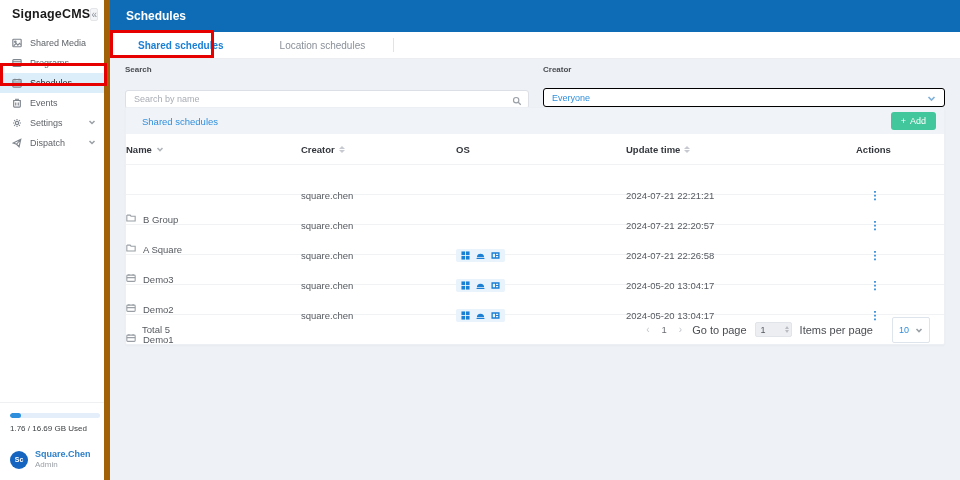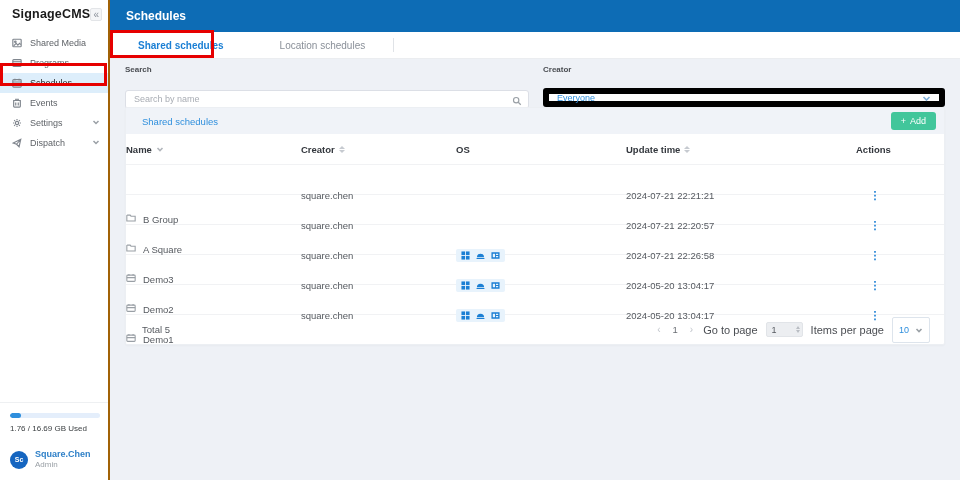--- a/index.html
+++ b/index.html
@@ -3,21 +3,21 @@
 <meta charset="utf-8">
 <style>
   * { margin:0; padding:0; box-sizing:border-box; }
   html,body { background:#fff; }
   .screen {
     position:relative; width:960px; height:480px; overflow:hidden;
     font-family:"Liberation Sans", sans-serif; background:#eef1f6; color:#333;
   }
   
   .sidebar { position:absolute; left:0; top:0; width:110px; height:480px;
-    background:#fff; border-right:2px solid #a16207; z-index:2; }
+    background:#fff; border-right:6px solid #a16207; z-index:2; }
   .brand { display:flex; align-items:center; justify-content:space-between; padding:7px 6px 6px 12px; }
   .brand-title { font-size:12.5px; font-weight:bold; color:#1a1a1a; letter-spacing:.2px; }
   .collapse-btn { font-size:10px; color:#8a9099; background:#f4f5f7; border:1px solid #e3e5e8;
     border-radius:2px; width:13px; height:13px; line-height:11px; text-align:center; cursor:pointer; }
   .nav { margin-top:6px; }
   .nav-item { display:flex; align-items:center; height:20px; padding:0 8px 0 12px;
     font-size:9px; color:#5f6368; cursor:pointer; }
   .nav-item .nav-ic { width:10px; height:10px; margin-right:8px; flex:0 0 auto; display:flex; align-items:center; }
   .nav-item .nav-ic svg { width:10px; height:10px; stroke:#80868e; fill:none; stroke-width:1.4; }
   .nav-item.active { background:#ddeefb; color:#2c2c2c; }
@@ -46,21 +46,21 @@
   .filters { position:absolute; left:125px; top:65px; width:820px; display:flex; gap:14px; }
   .field { display:flex; flex-direction:column; }
   .field-label { font-size:8px; font-weight:bold; color:#4a4d52; margin-bottom:14px; }
   .search-box { position:relative; width:404px; }
   .search-input { width:100%; height:19px; border:1px solid #dcdfe6; border-radius:3px;
     background:#fff; font-size:9px; color:#333; padding:0 22px 0 8px; outline:none;
     font-family:"Liberation Sans", sans-serif; }
   .search-input::placeholder { color:#a9adb4; }
   .search-ic { position:absolute; right:7px; top:4px; }
   .search-ic svg { width:10px; height:10px; stroke:#9aa0a6; fill:none; stroke-width:1.4; }
-  .select-box { position:relative; width:402px; height:19px; border:6px solid #000000; border-radius:3px;
+  .select-box { position:relative; width:402px; height:19px; border:1px solid #000000; border-radius:3px;
     background:#fff; display:flex; align-items:center; padding:0 8px; cursor:pointer;justify-content:center; }
   .select-value { font-size:9px; color:#2f8fdd; }
   .select-caret { margin-left:auto; }
   .select-caret svg { width:9px; height:9px; stroke:#7fb0da; fill:none; stroke-width:1.6; }
   
   .card { position:absolute; left:125px; top:107px; width:820px; background:#fff;
     border:1px solid #eceff3; border-radius:2px; box-shadow:0 1px 2px rgba(0,0,0,.03); }
   .card-top { height:26px; background:#f0f3f8; display:flex; align-items:center; padding:0 8px 0 16px; }
   .card-title { font-size:9.5px; color:#2f8fdd; }
   .add-btn { margin-left:auto; height:18px; background:#42c69b; color:#fff; border:none; border-radius:3px;
@@ -92,21 +92,21 @@
   .goto-label, .ipp-label { color:#4a4d52; font-size:11px; }
   .goto-input-wrap { display:flex; align-items:center; background:#eceef1; border:1px solid #e1e4e8;
     border-radius:2px; height:15px; padding:0 2px 0 5px; }
   .goto-input { width:22px; border:none; background:transparent; font-size:9px; color:#55595f; outline:none;
     font-family:"Liberation Sans", sans-serif; }
   .spin { display:flex; flex-direction:column; gap:1px; padding-left:2px; cursor:pointer; }
   .spin i { display:block; width:0; height:0; border-left:2.5px solid transparent; border-right:2.5px solid transparent; }
   .spin .up { border-bottom:3px solid #b9bdc3; }
   .spin .dn { border-top:3px solid #b9bdc3; }
   .ipp-select { display:flex; align-items:center; gap:6px; border:1px solid #dde4ec; border-radius:2px;
-    height:24px; padding:12px 6px; cursor:pointer; }
+    height:24px; padding:12px 6px; cursor:pointer;margin-left:11px; }
   .ipp-value { color:#2f8fdd; font-size:9px; }
   .ipp-select svg { width:8px; height:8px; stroke:#9aa0a6; fill:none; stroke-width:1.6; }
   
   .anno { position:absolute; border:3px solid #e60000; z-index:10; pointer-events:none; }
   .anno-sidebar { left:0; top:63; width:107px; height:23px; }
   .anno-tab { left:110px; top:30px; width:104px; height:28px; }
 </style>
 </head>
 <body>
 

